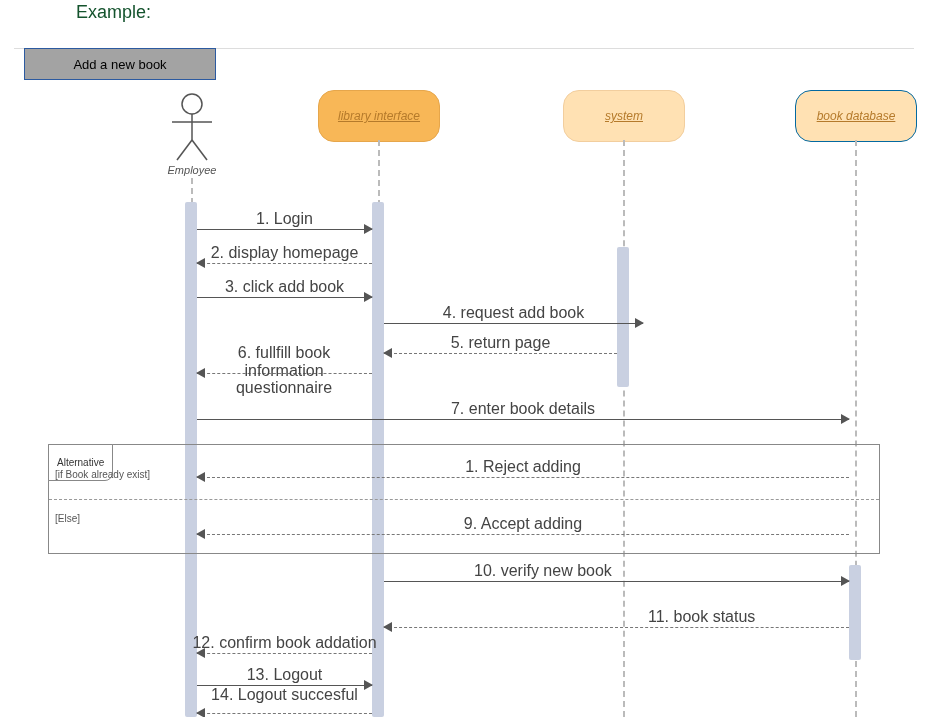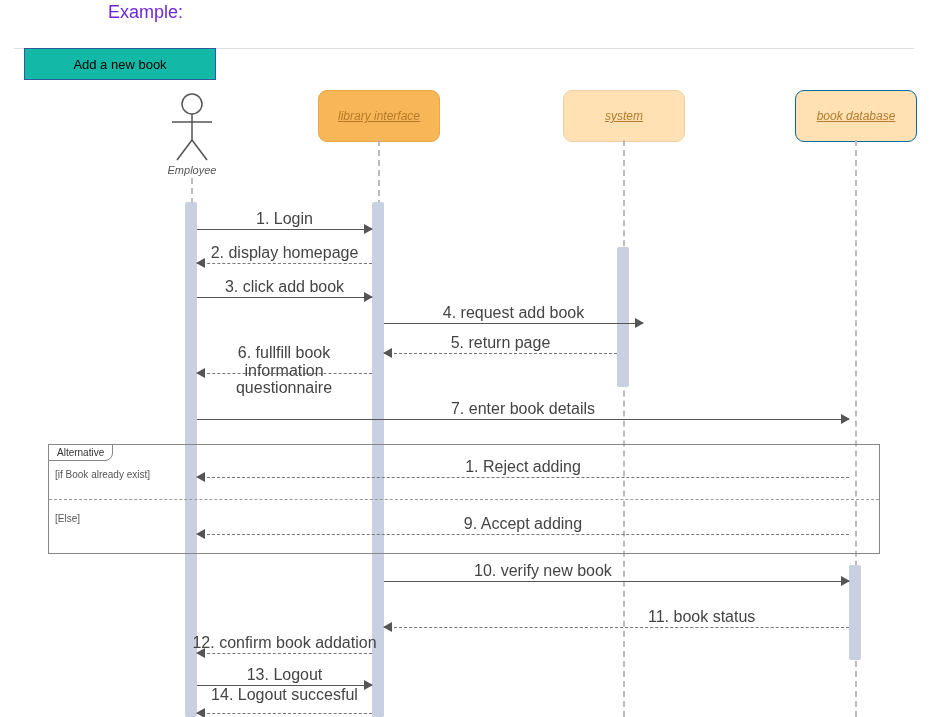--- a/index.html
+++ b/index.html
@@ -1,25 +1,25 @@
 <!DOCTYPE html>
 <html><head>
 <meta charset="utf-8">
 <style>
   html,body{margin:0;padding:0;font-family:Arial,Helvetica,sans-serif;background:#fff;color:#333}
   .page{position:relative;width:933px;height:717px;overflow:hidden}
-  .heading{position:absolute;left:108px;top:2px;font-size:18px;color:#6d28d9}
+  .heading{position:absolute;left:76px;top:2px;font-size:18px;color:#14532d}
   hr.sep{position:absolute;left:14px;top:40px;width:900px;border:none;border-top:1px solid #ddd}
-  .titlebox{position:absolute;left:24px;top:48px;width:190px;height:30px;border:1px solid #2c5aa0;display:flex;align-items:center;justify-content:center;font-size:13px;color:#000;background:#14b8a6}
+  .titlebox{position:absolute;left:24px;top:48px;width:190px;height:30px;border:1px solid #2c5aa0;display:flex;align-items:center;justify-content:center;font-size:13px;color:#000;background:#a3a3a3}
   
   .actor{position:absolute;left:162px;top:92px;width:60px;text-align:center}
   .actor svg{display:block;margin:0 auto}
   .actor .lbl{font-style:italic;font-size:11px;color:#555;margin-top:2px}
   
-  .part{position:absolute;top:90px;width:120px;height:50px;border-radius:9px;display:flex;align-items:center;justify-content:center;font-size:12px;font-style:italic;text-decoration:underline;color:#b57a2b}
+  .part{position:absolute;top:90px;width:120px;height:50px;border-radius:16px;display:flex;align-items:center;justify-content:center;font-size:12px;font-style:italic;text-decoration:underline;color:#b57a2b}
   .p1{left:318px;background:#f8b757;border:1px solid #e6a64b}
   .p2{left:563px;background:#ffe1b3;border:1px solid #f2ce9e}
   .p3{left:795px;background:#ffe1b3;border:1px solid #0369a1}
   
   .life{position:absolute;top:140px;bottom:0;width:0;border-left:2px dashed #bbb}
   .l-emp{left:191px;top:178px}
   .l-lib{left:378px}
   .l-sys{left:623px}
   .l-db {left:855px}
   
@@ -33,21 +33,21 @@
   .msg .line{position:absolute;top:7px;height:0}
   .msg .solid{border-top:1.5px solid #555}
   .msg .dash {border-top:1.5px dashed #777}
   .msg .txt{position:absolute;top:-12px;font-size:16px;color:#444;white-space:nowrap}
   .msg .txt.center{left:50%;transform:translateX(-50%)}
   .arrR,.arrL{position:absolute;top:2px;width:0;height:0;border-top:5px solid transparent;border-bottom:5px solid transparent}
   .arrR{right:-1px;border-left:9px solid #555}
   .arrL{left:-1px;border-right:9px solid #555}
   
   .alt{position:absolute;left:48px;top:444px;width:830px;height:108px;border:1px solid #888;background:rgba(255,255,255,0)}
-  .alt .tab{position:absolute;left:-1px;top:-1px;border:1px solid #888;border-bottom-right-radius:8px;font-size:10px;padding:2px 8px;background:#fff}
+  .alt .tab{position:absolute;left:-1px;top:-1px;border:1px solid #888;border-bottom-right-radius:8px;font-size:10px;padding:12px 8px;background:#fff}
   .alt .guard{position:absolute;left:6px;font-size:10px;color:#555}
   .alt .g1{top:24px}
   .alt .g2{top:68px}
   .alt .mid{position:absolute;left:0;right:0;top:54px;border-top:1.5px dashed #999}
 </style>
 </head>
 <body>
 
 <div class="page">
 

